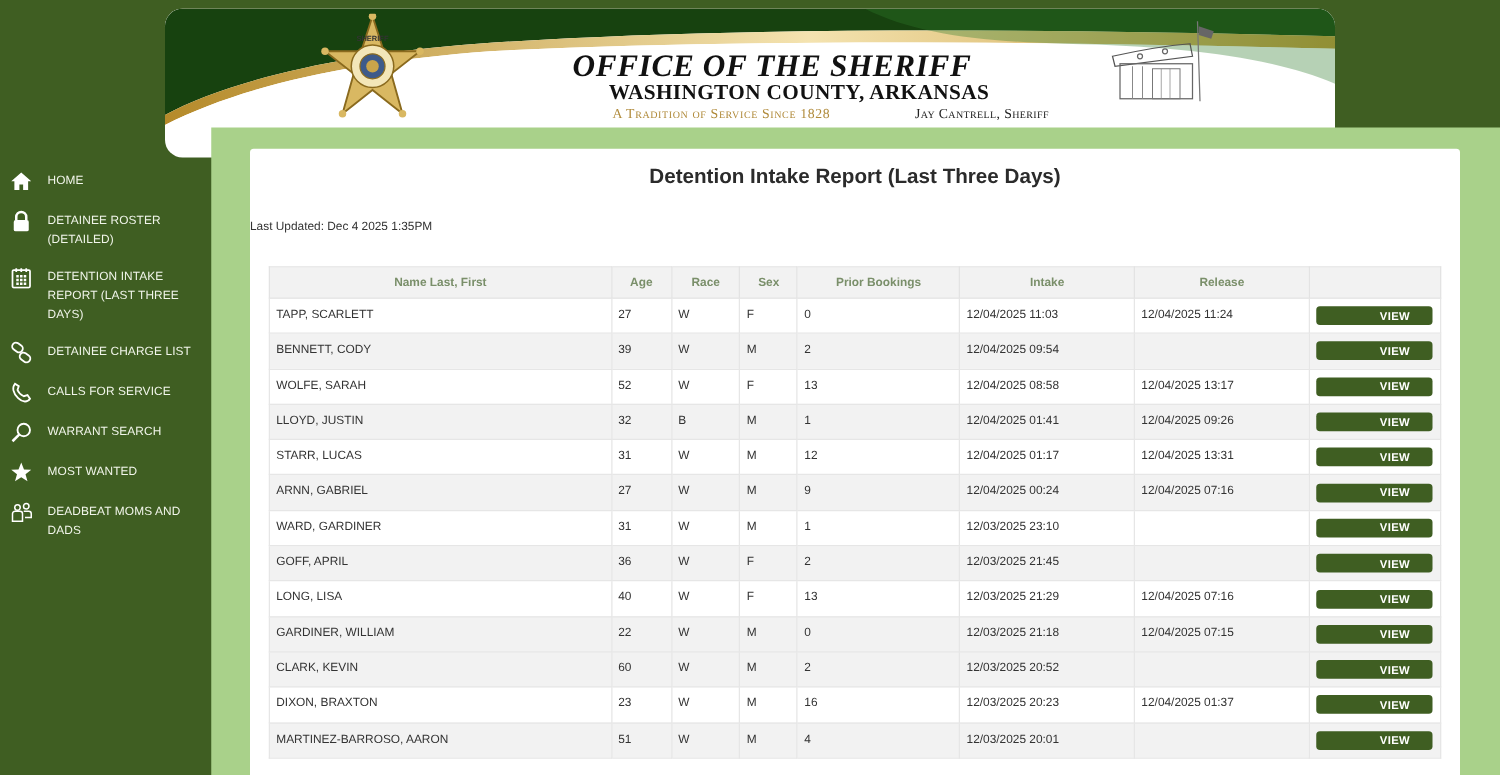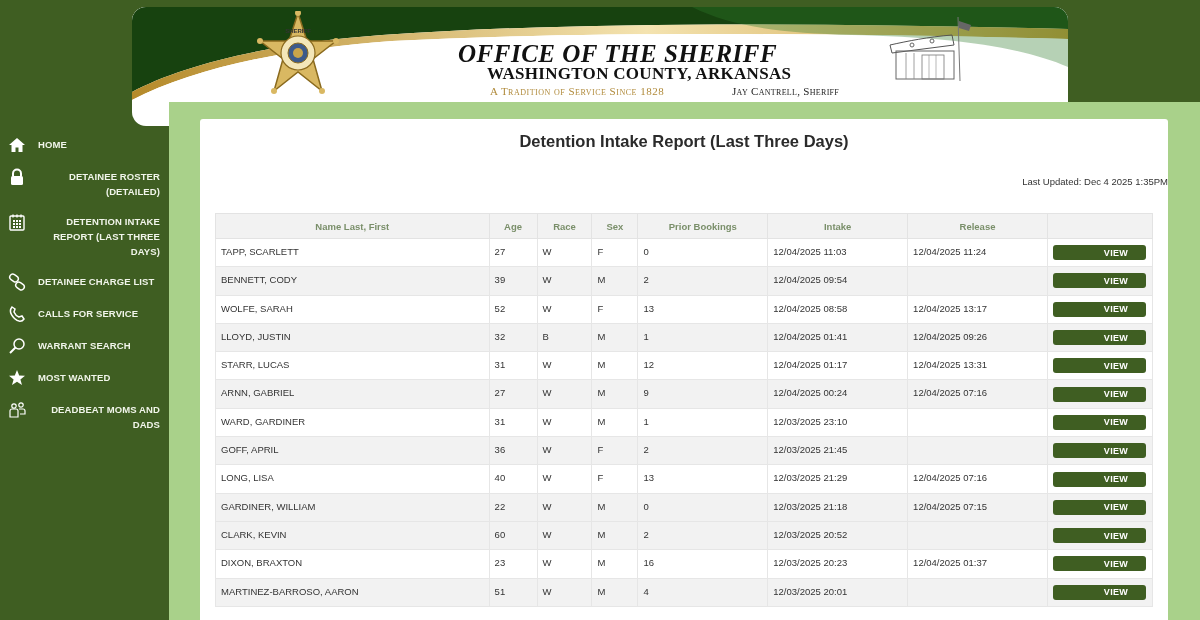--- a/index.html
+++ b/index.html
@@ -39,36 +39,36 @@
   .building { position: absolute; left: 756px; top: 8px; width: 84px; height: 70px; }
 
   
   .sidebar { position: absolute; left: 0; top: 135px; width: 168px; }
   .nav-item {
     display: flex; align-items: flex-start; padding: 0 8px 0 8px; cursor: pointer;
     margin-bottom: 13px;
   }
   .nav-icon { width: 18px; height: 18px; margin-right: 12px; flex: 0 0 18px; margin-top: 1px; }
   .nav-label {
-    color: #f1f5ea; font-size: 9.5px; font-weight: bold; line-height: 15px;
-    text-transform: uppercase; letter-spacing: 0.1px; margin-top: 2px; text-align: right;
+    color: #f1f5ea; font-size: 9.5px; font-weight: normal; line-height: 15px;
+    text-transform: uppercase; letter-spacing: 0.1px; margin-top: 2px;
   }
 
   
   .content-bg { position: absolute; left: 169px; top: 102px; width: 1031px; height: 518px; background: #a9d18a; }
   .panel {
     position: absolute; left: 200px; top: 119px; width: 968px; height: 501px;
     background: #ffffff; border-radius: 3px 3px 0 0;
   }
   .page-title {
     position: absolute; left: 0; width: 100%; top: 13px; text-align: center;
     font-size: 16.5px; color: #2b2b2b;
   }
   .updated {
-    position: absolute; left: 0; width: 100%; top: 57px; text-align: right;
+    position: absolute; left: 0; width: 100%; top: 57px; text-align: left;
     font-size: 9.5px; color: #333;
   }
   table {
     position: absolute; left: 15px; top: 94px; width: 938px;
     border-collapse: collapse; font-size: 9.5px; color: #333;
   }
   th {
     background: #f2f2f2; color: #7a8f6a; font-weight: bold; height: 25px;
     border: 1px solid #e3e3e3; text-align: center;
   }

